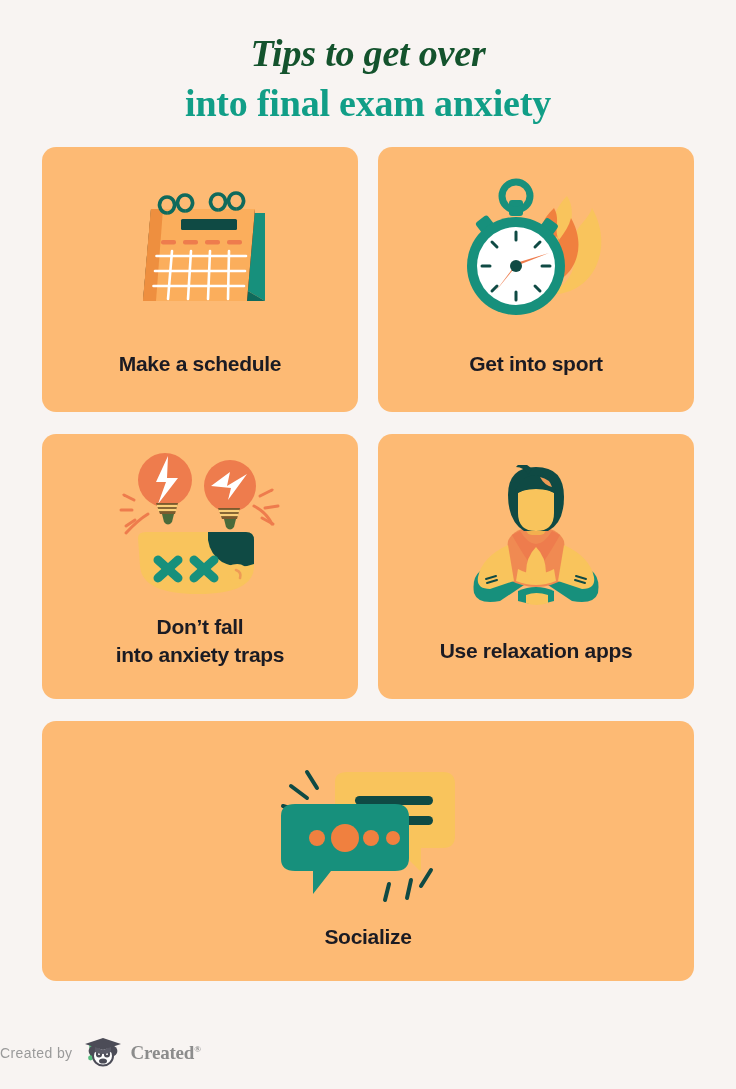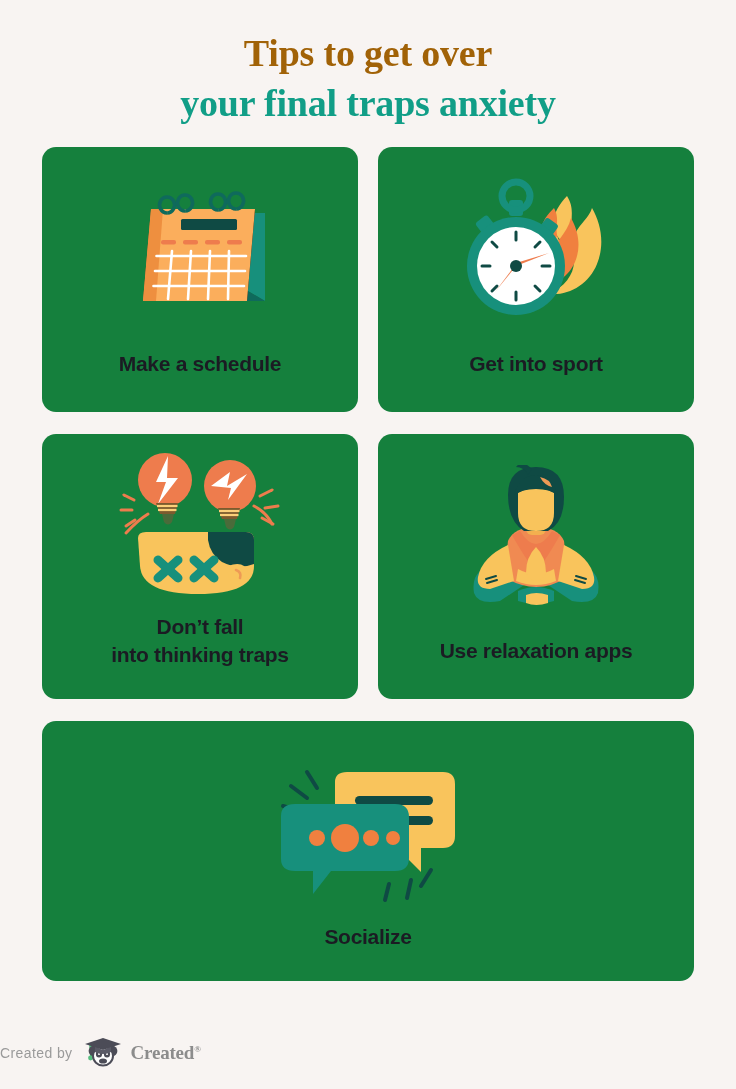--- a/index.html
+++ b/index.html
@@ -21,36 +21,36 @@
     padding-top: 28px;
     text-align: center;
   }
   .title-line {
     font-family: "Liberation Serif", serif;
     font-weight: bold;
     font-size: 38px;
     line-height: 50px;
     letter-spacing: -0.2px;
   }
-  .title-line-1 { color: #a16207; }
+  .title-line-1 { color: #14532d; font-style: italic; }
   .title-line-2 { color: #119E87; }
 
   
   .grid {
     position: absolute;
     left: 42px;
     top: 147px;
     width: 652px;
     display: flex;
     flex-wrap: wrap;
     gap: 22px 20px;
   }
 
   .card {
-    background: #15803d;
+    background: #fdba74;
     border-radius: 14px;
     width: 316px;
     height: 265px;
     display: flex;
     flex-direction: column;
     align-items: center;
     justify-content: flex-start;
   }
   .card.wide {
     width: 652px;
@@ -106,21 +106,21 @@
     letter-spacing: -0.2px;
   }
   .footer-brand sup { font-size: 9px; vertical-align: super; }
   .footer-logo { display: block; }
 </style>
 </head>
 <body>
 
 <div class="title-block">
   <div class="title-line title-line-1">Tips to get over</div>
-  <div class="title-line title-line-2">your final traps anxiety</div>
+  <div class="title-line title-line-2">into final exam anxiety</div>
 </div>
 
 <div class="grid">
 
   <div class="card">
     <div class="card-art">
       <svg width="170" height="140" viewBox="0 0 170 140" aria-hidden="true">
 
         <path d="M118 30 L150 30 L150 118 L126 104 L110 118 Z" fill="#17907C"></path>
         <path d="M126 104 L150 118 L118 118 Z" fill="#0F6A5C"></path>
@@ -251,21 +251,21 @@
         <g stroke="#17907C" stroke-width="9" stroke-linecap="round">
           <path d="M48 112 L68 130"></path>
             <path d="M68 112 L48 130"></path>
           <path d="M84 112 L104 130"></path>
             <path d="M104 112 L84 130"></path>
         </g>
       </svg>
     </div>
     <div class="card-label">
       <span>Don’t fall</span><br>
-      <span>into thinking traps</span>
+      <span>into anxiety traps</span>
     </div>
   </div>
 
   <div class="card">
     <div class="card-art">
       <svg width="160" height="150" viewBox="0 0 160 150" aria-hidden="true">
 
         <path d="M18 128 Q14 102 42 100 L80 112 L44 136 Q22 140 18 128 Z" fill="#17907C"></path>
         <path d="M142 128 Q146 102 118 100 L80 112 L116 136 Q138 140 142 128 Z" fill="#17907C"></path>
         <path d="M42 100 Q62 98 80 112 Q98 98 118 100 L118 106 Q98 106 80 120 Q62 106 42 106 Z" fill="#0F7A68"></path>

